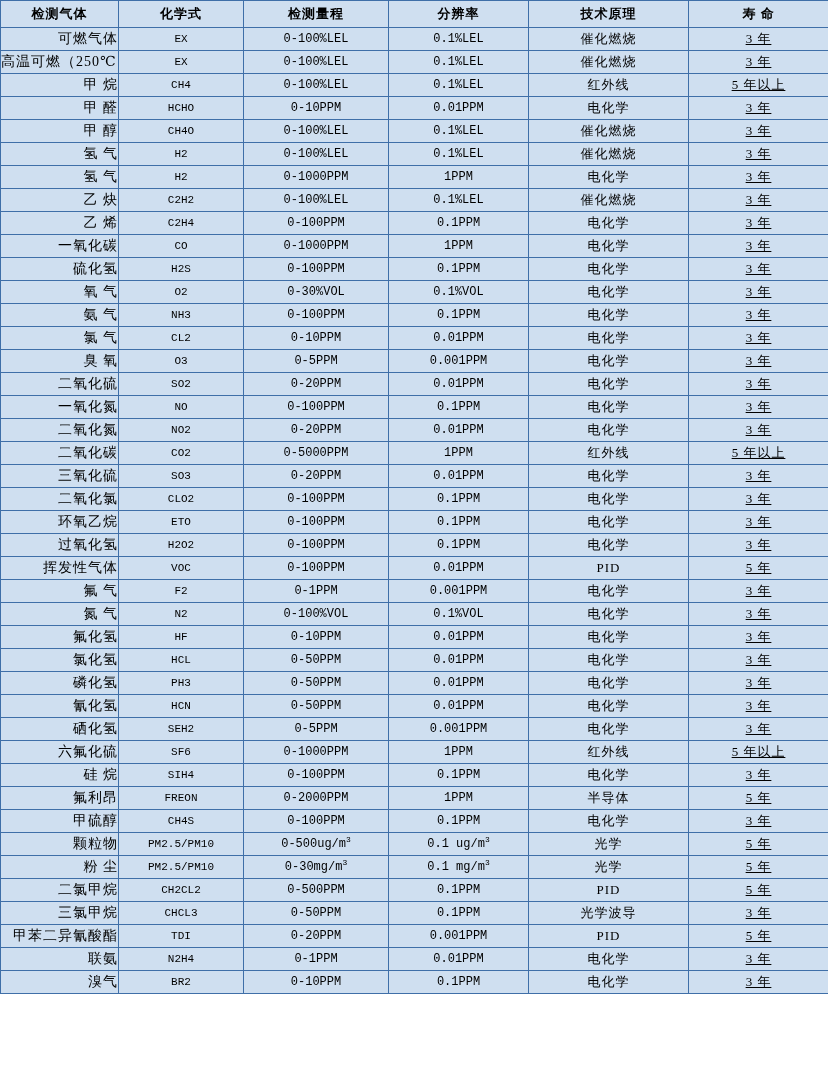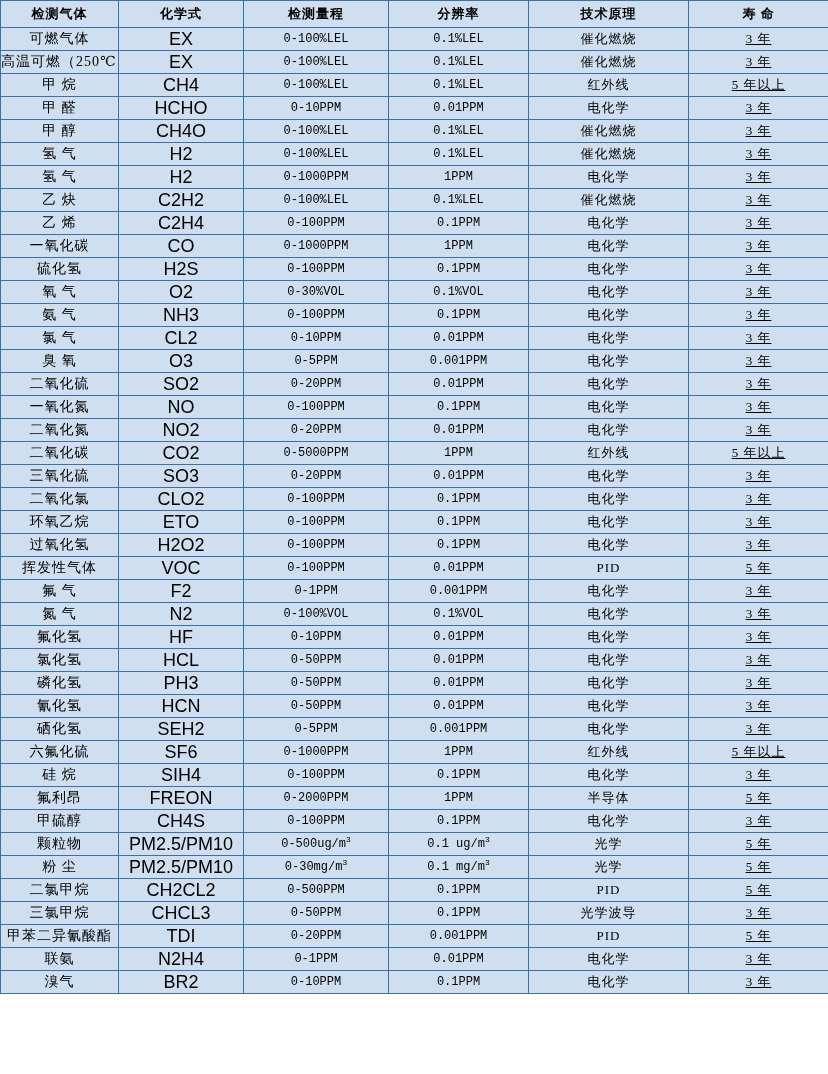--- a/index.html
+++ b/index.html
@@ -40,24 +40,25 @@
     height: 26px;
     line-height: 26px;
     font-weight: bold;
     font-size: 13px;
     letter-spacing: 1px;
     background: #cfdff0;
   }
   #gas-table td.name {
     font-size: 14px;
     letter-spacing: 1px;
+    text-align: right;
   }
   #gas-table td.formula {
-    font-family: Liberation Sans, sans-serif;
-    font-size: 18px;
+    font-family: Liberation Mono, monospace;
+    font-size: 11px;
   }
   #gas-table td.range,
   #gas-table td.res {
     font-family: "Liberation Mono", "DejaVu Sans Mono", monospace;
     font-size: 12px;
   }
   #gas-table td.principle {
     font-size: 13px;
     letter-spacing: 1px;
   }

